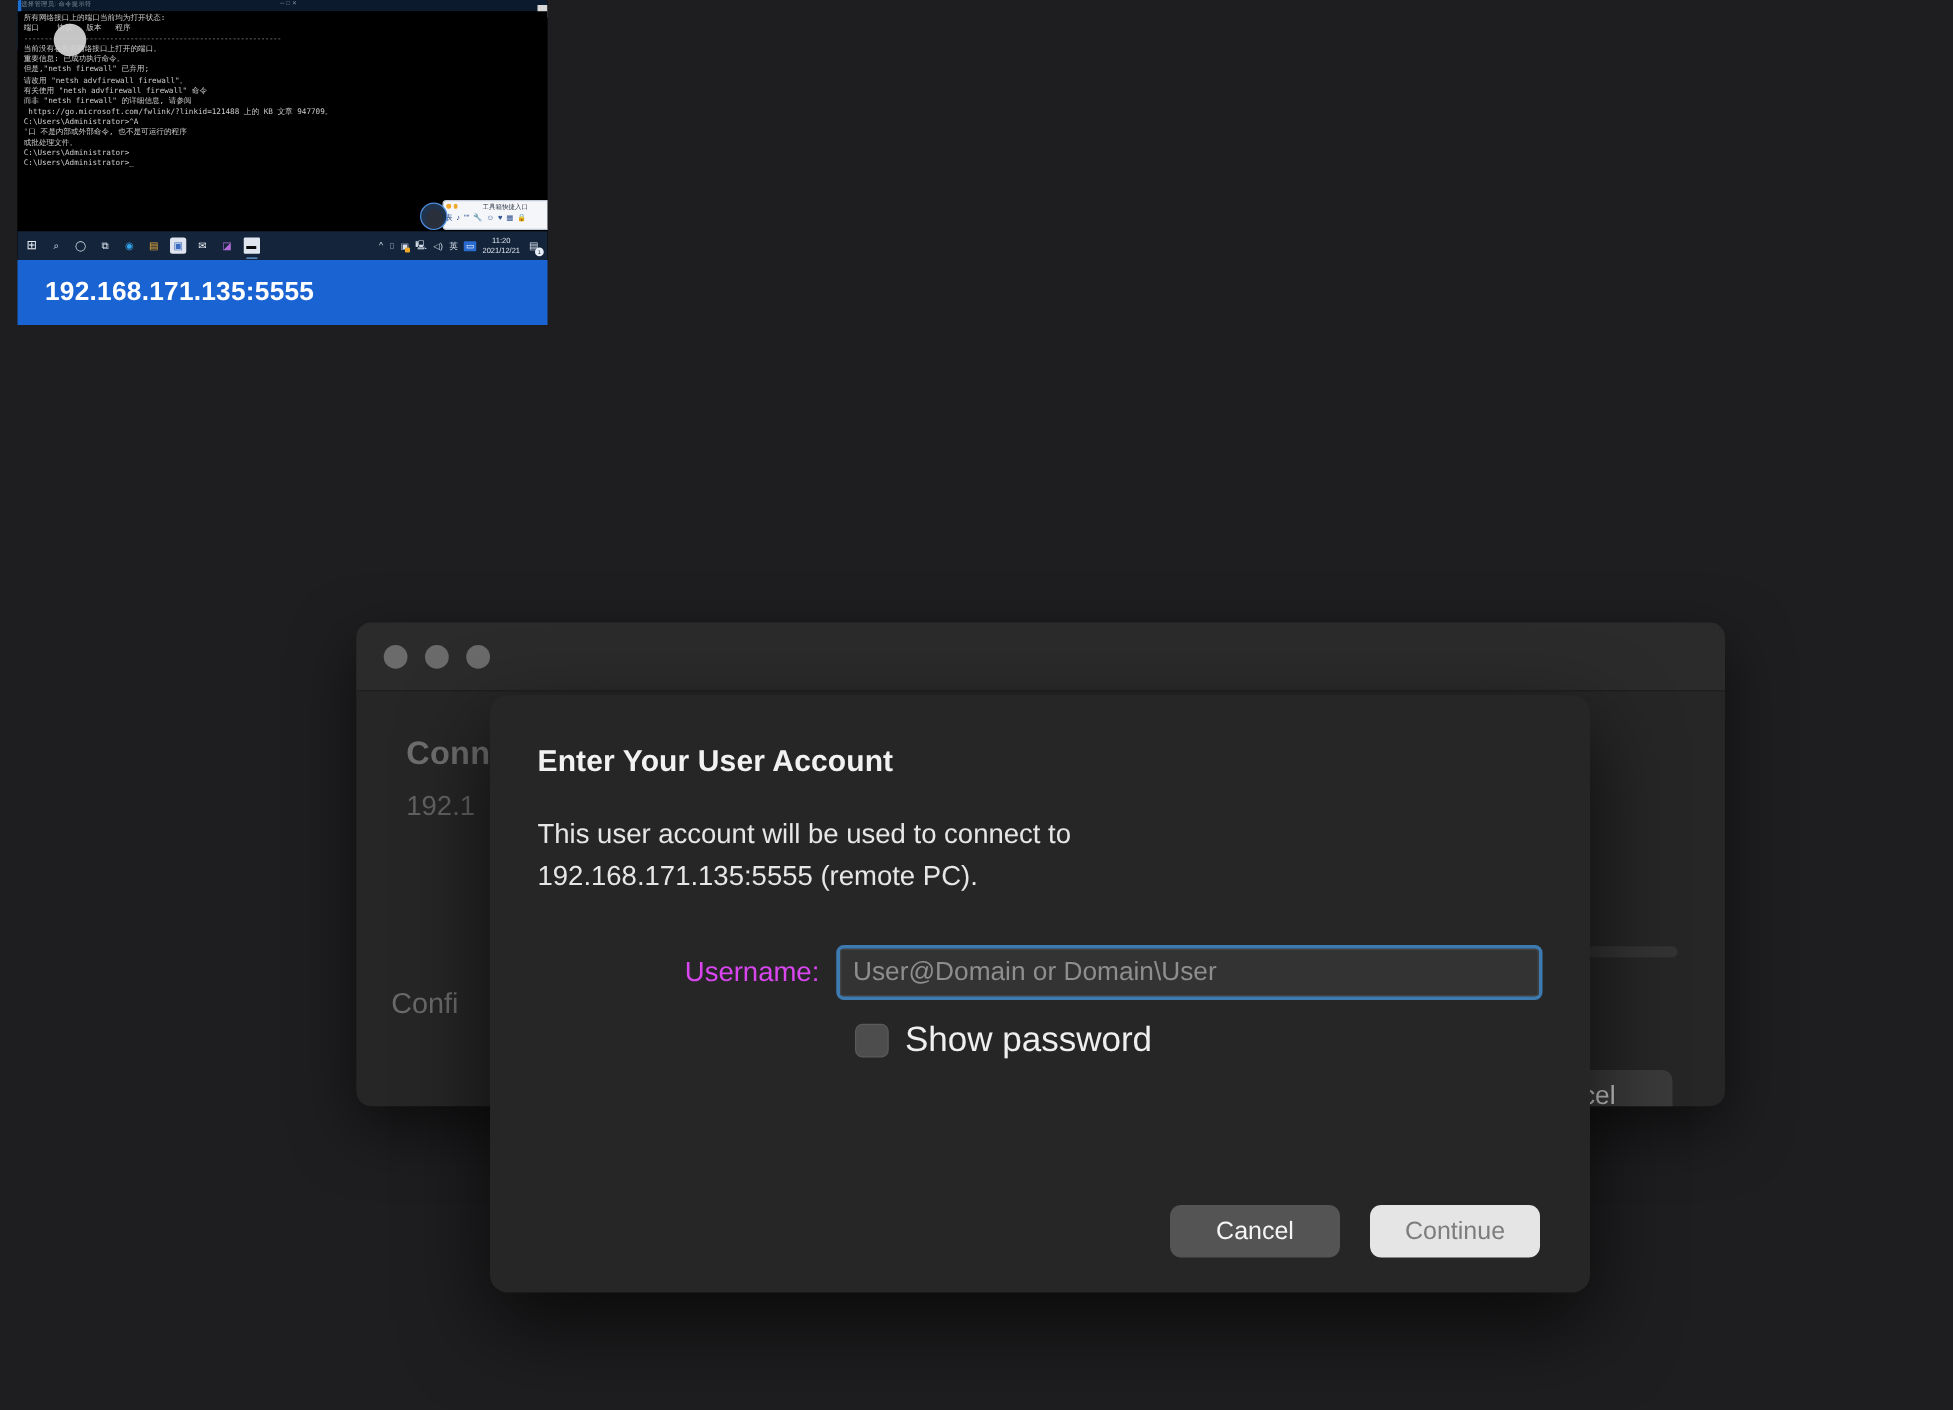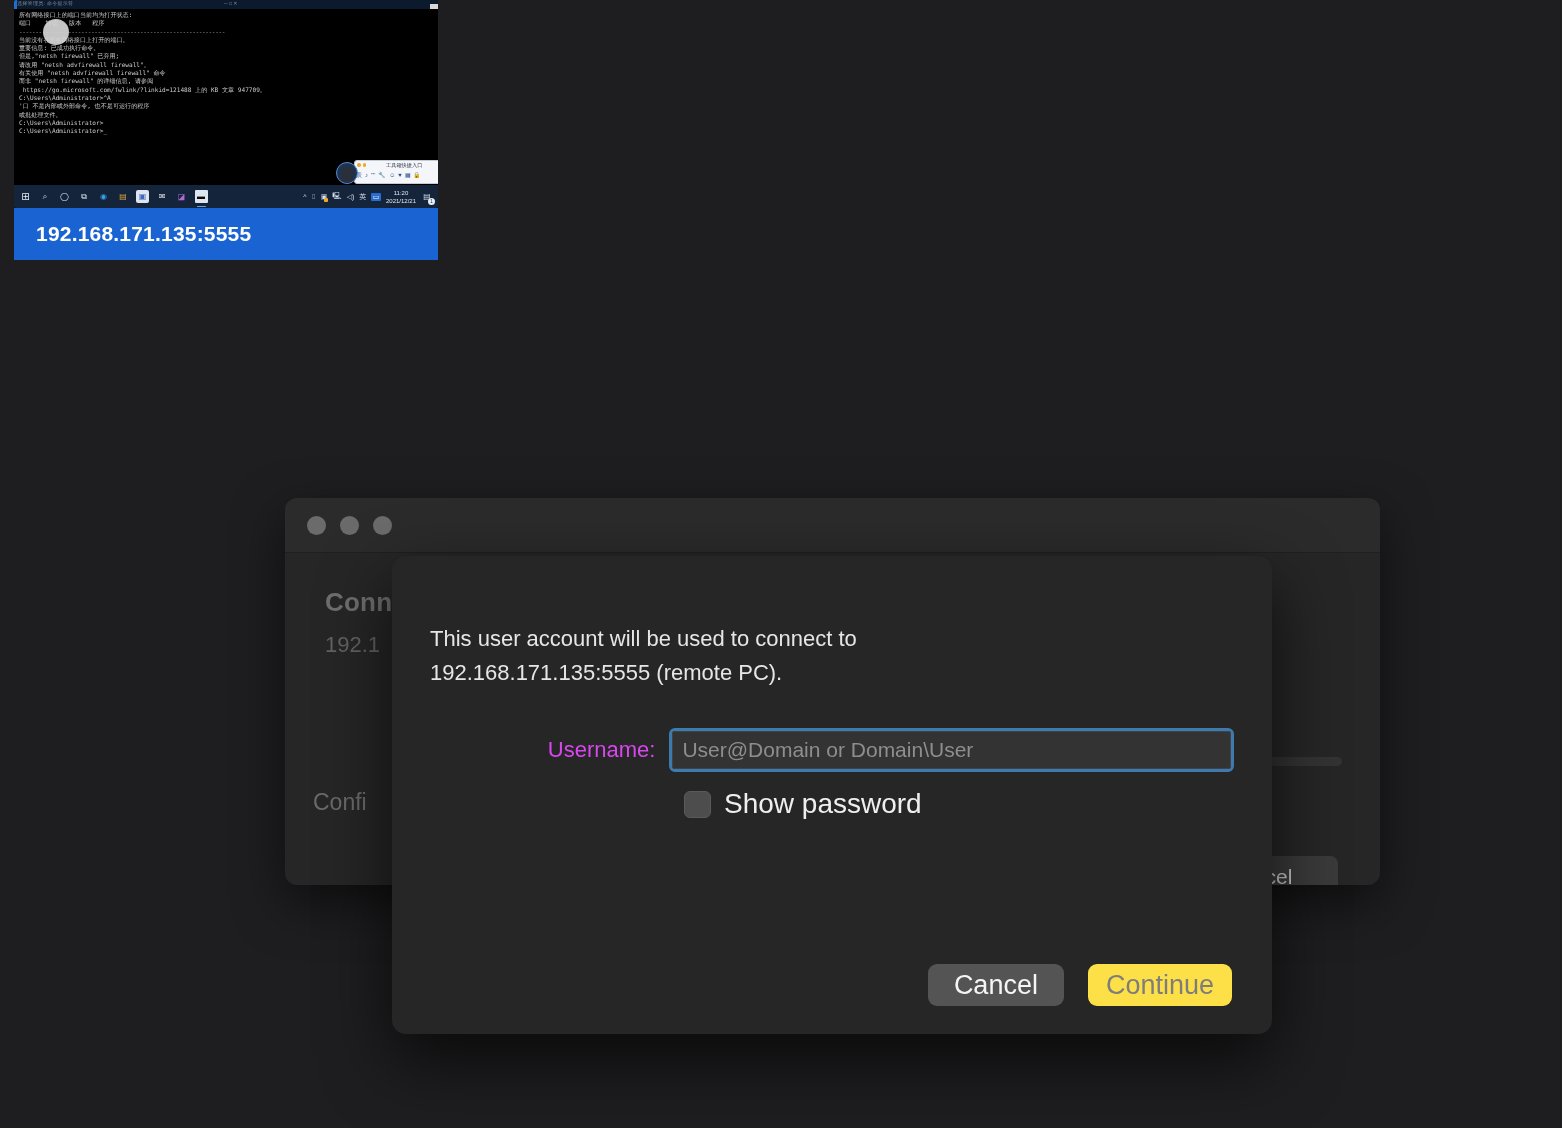--- a/index.html
+++ b/index.html
@@ -457,30 +457,30 @@
     right: 40px;
     bottom: 28px;
     display: flex;
     gap: 24px;
   }
   .dlg-btn {
     min-width: 136px;
     height: 42px;
     border: none;
     border-radius: 9px;
-    font-size: 27px;
+    font-size: 20px;
     font-family: inherit;
     padding: 0 18px;
   }
   .dlg-btn.primary-cancel {
     background: #545454;
     color: #f5f5f5;
   }
   .dlg-btn.disabled {
-    background: #fde047;
+    background: #e5e5e5;
     color: #7d7d7d;
   }
 </style>
 </head>
 <body>
 
 <div id="thumb-card">
 
   <div id="thumb-screen">
 
@@ -583,20 +583,21 @@
     <div id="bg-heading">Conn</div>
     <div id="bg-sub">192.1</div>
     <div id="bg-divider-left"></div>
     <div id="bg-divider-right"></div>
     <div id="bg-confirm">Confi</div>
     <button id="bg-cancel-btn">cel</button>
   </div>
 </div>
 
 <div id="dialog">
+  <div id="dlg-title">Enter Your User Account</div>
   <div id="dlg-message">This user account will be used to connect to 192.168.171.135:5555 (remote PC).</div>
 
   <div id="dlg-form">
     <div class="form-row">
       <div class="form-label">Username:</div>
       <div class="field-wrap focused">
         <input class="field" type="text" placeholder="User@Domain or Domain\User" value="" style="">
       </div>
     </div>
 

